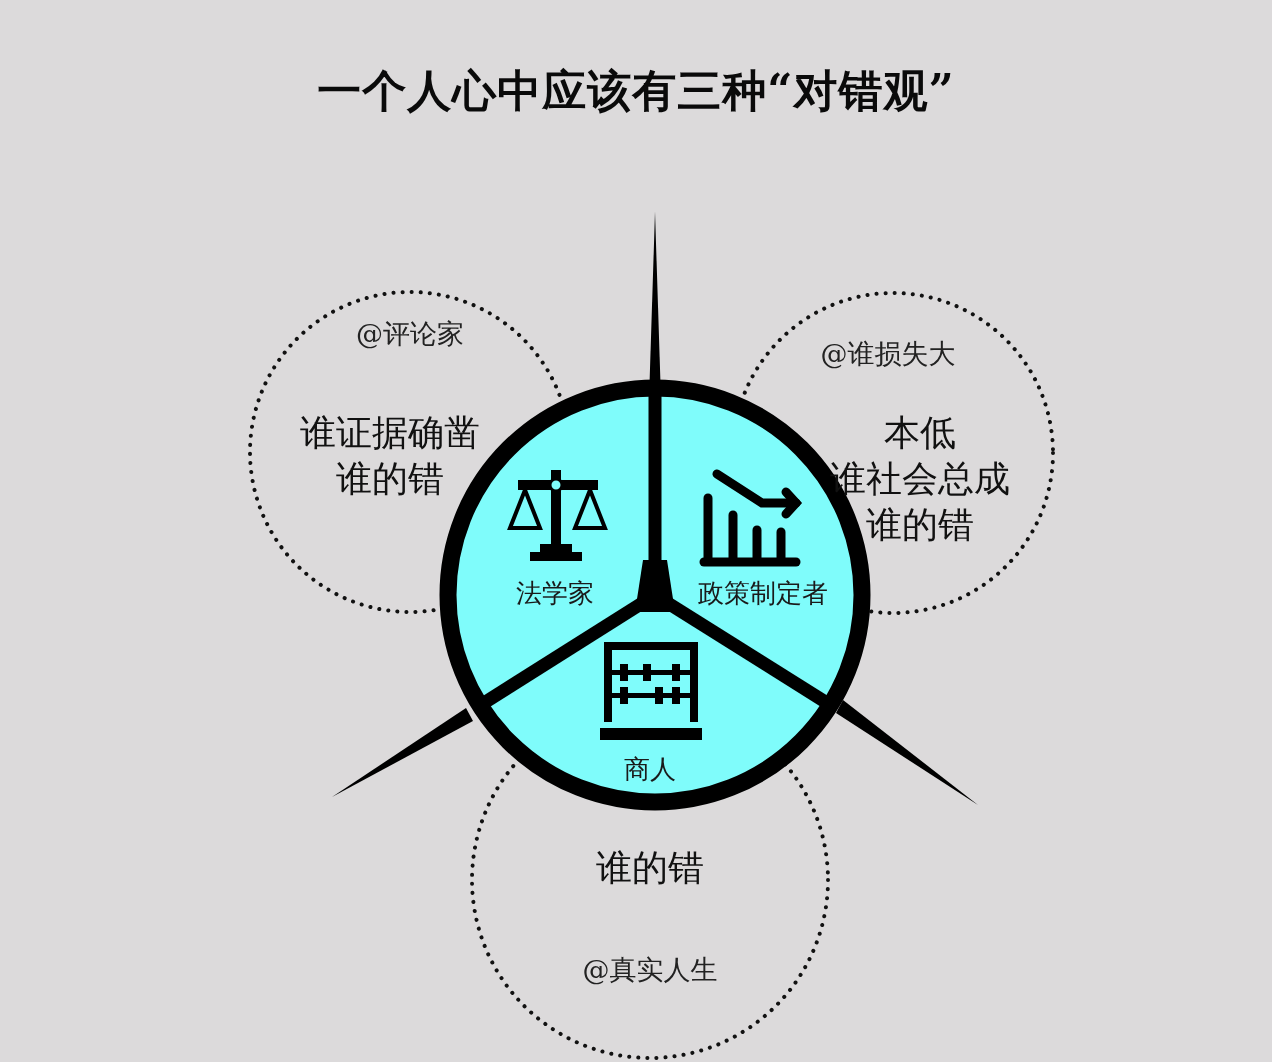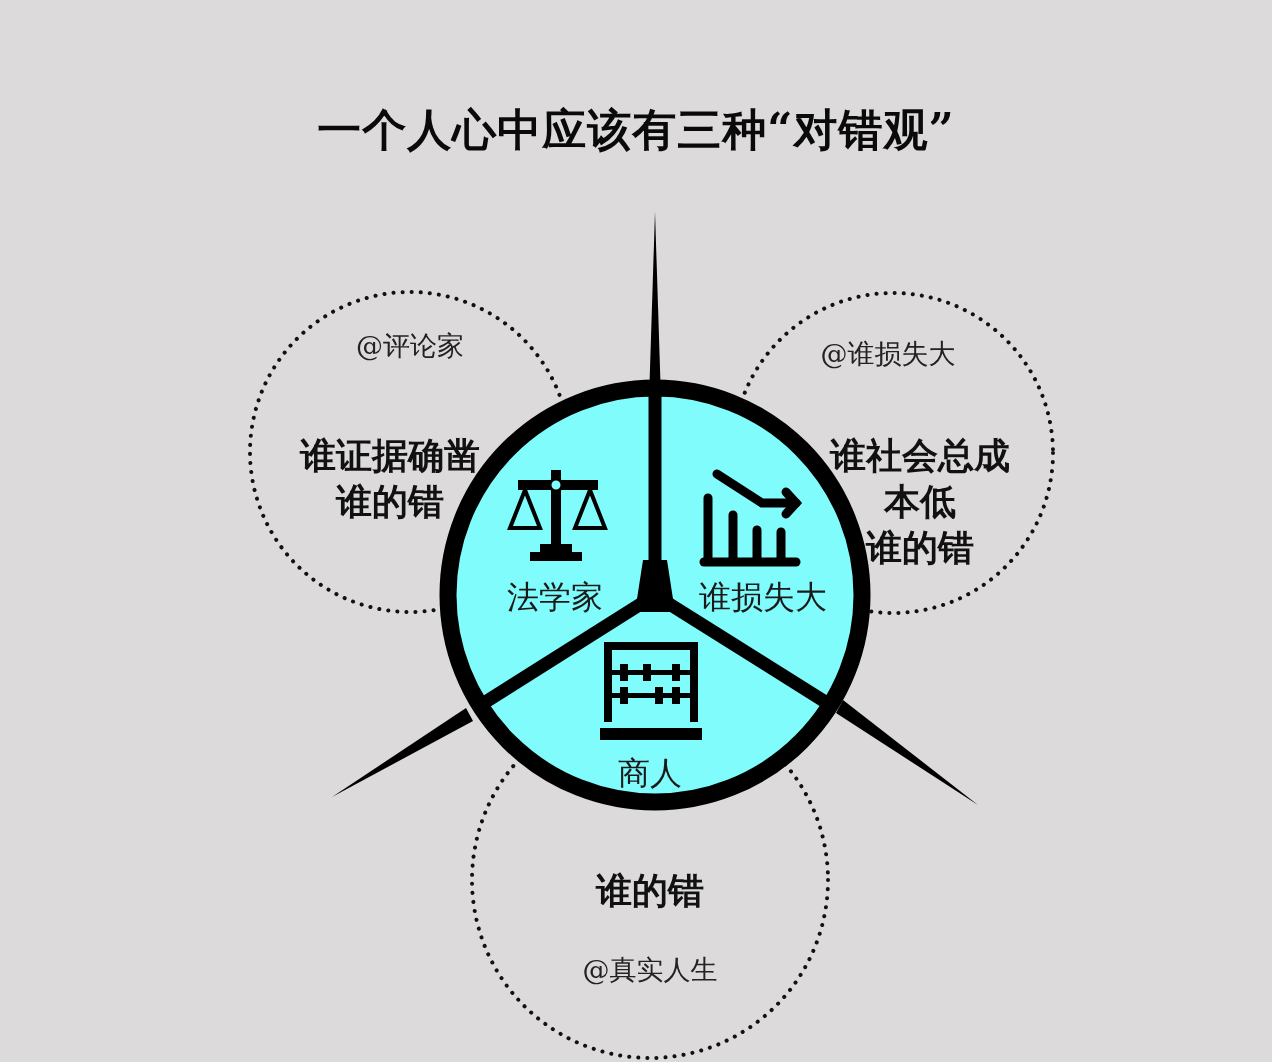--- a/index.html
+++ b/index.html
@@ -6,27 +6,26 @@
   body {
     width: 1272px; height: 1062px; overflow: hidden;
     background: #dcdadb;
     position: relative;
     font-family: "DejaVu Serif", "Liberation Serif", serif;
   }
   .title {
     position: absolute; left: 0; width: 1272px; top: 62px;
     text-align: center; font-size: 44px; font-weight: bold; color: #0a0a0a;
     letter-spacing: 1px;
-    margin-top: 39px;
   }
   svg.diagram { position: absolute; left: 0; top: 0; }
   .txt { position: absolute; text-align: center; color: #111; }
   .handle { font-size: 27px; font-weight: normal; color: #222; }
-  .rule { font-size: 36px; font-weight: bold; line-height: 46px; margin-top: 22px; }
-  .role { font-size: 32px; font-weight: normal; color: #1a1a1a; }
+  .rule { font-size: 36px; font-weight: normal; line-height: 46px; }
+  .role { font-size: 26px; font-weight: normal; color: #1a1a1a; }
 </style>
 </head>
 <body>
 
 <div class="title">一个人心中应该有三种“对错观”</div>
 
 <svg class="diagram" width="1272" height="1062" viewBox="0 0 1272 1062">
 
   <circle cx="410" cy="452" r="160" fill="none" stroke="#111" stroke-width="4" stroke-dasharray="0.1 9" stroke-linecap="round"></circle>
   <circle cx="893" cy="453" r="160" fill="none" stroke="#111" stroke-width="4" stroke-dasharray="0.1 9" stroke-linecap="round"></circle>
@@ -75,32 +74,32 @@
     <rect x="620" y="664" width="8" height="17"></rect>
     <rect x="643" y="664" width="8" height="17"></rect>
     <rect x="672" y="664" width="8" height="17"></rect>
     <rect x="620" y="687" width="8" height="17"></rect>
     <rect x="655" y="687" width="8" height="17"></rect>
     <rect x="672" y="687" width="8" height="17"></rect>
   </g>
 </svg>
 
 <div class="txt role" style="left:490px; top:576px; width:130px;">法学家</div>
-<div class="txt role" style="left:688px; top:576px; width:150px;">谁损失大</div>
+<div class="txt role" style="left:688px; top:576px; width:150px;">政策制定者</div>
 <div class="txt role" style="left:590px; top:752px; width:120px;font-family:Liberation Serif, serif;">商人</div>
 
-<div class="txt handle" style="left:310px; top:328px; width:200px;">@评论家</div>
+<div class="txt handle" style="left:310px; top:316px; width:200px;">@评论家</div>
 <div class="txt rule" style="left:270px; top:410px; width:240px;">
   <div>谁证据确凿</div>
   <div>谁的错</div>
 </div>
 
 <div class="txt handle" style="left:778px; top:336px; width:220px;">@谁损失大</div>
 <div class="txt rule" style="left:800px; top:410px; width:240px;">
+  <div>本低</div>
   <div>谁社会总成</div>
-  <div>本低</div>
   <div>谁的错</div>
 </div>
 
 <div class="txt rule" style="left:530px; top:845px; width:240px;">
   <div>谁的错</div>
 </div>
 <div class="txt handle" style="left:550px; top:952px; width:200px;">@真实人生</div>
 
 </body></html>

